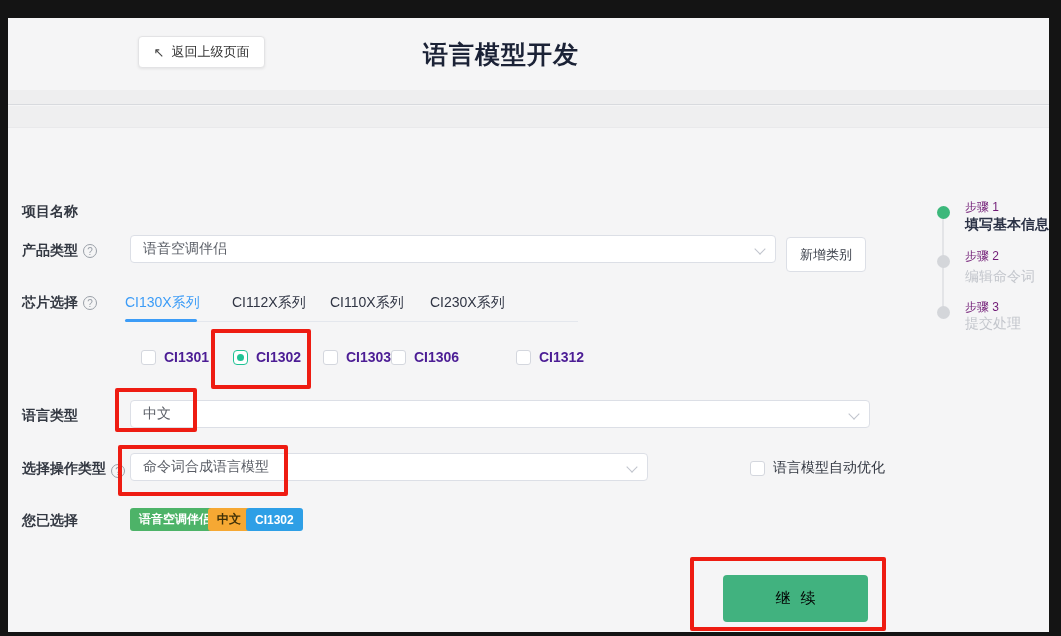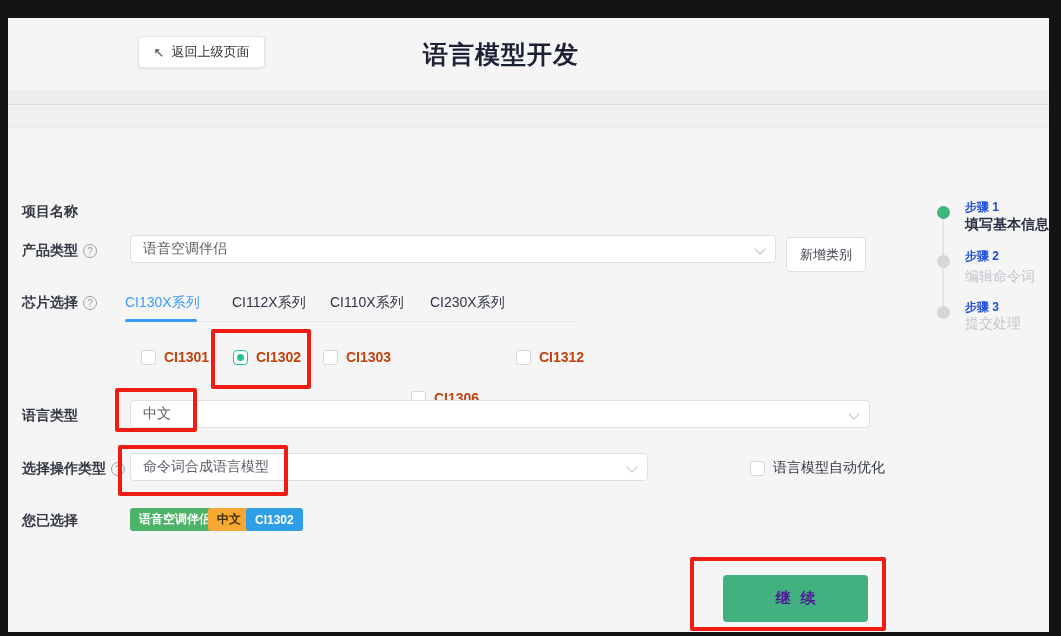--- a/index.html
+++ b/index.html
@@ -35,38 +35,38 @@
     display:flex; align-items:center; justify-content:center; cursor:pointer; }
   .tab { position:absolute; top:0; font-size:14px; cursor:pointer; color:#303544; white-space:nowrap; }
   .tab.active { color:#3c9cf7; }
   .tab-line-gray { position:absolute; left:117px; top:303px; width:453px; height:1px; background:#e4e7ed; }
   .tab-line-blue { position:absolute; left:117px; top:301px; width:72px; height:3px; background:#3c9cf7; border-radius:2px; }
 
   .chk-row-item { position:absolute; top:331px; display:flex; align-items:center; gap:8px; cursor:pointer; }
   .cbox { width:15px; height:15px; background:#fff; border:1px solid #d4d7de; border-radius:3px; position:relative; }
   .cbox.checked { border:1px solid #1fc295; border-radius:4px; }
   .cbox.checked .dot { position:absolute; left:3px; top:3px; width:7px; height:7px; background:#1fc295; border-radius:50%; }
-  .chk-label { font-size:14px; font-weight:bold; color:#c2410c; }
+  .chk-label { font-size:14px; font-weight:bold; color:#4c1d95; }
   .chk-label.dark { font-weight:normal; color:#333842; }
 
   .tag { position:absolute; top:490px; height:23px; border-radius:3px; padding:0 9px;
     font-size:12px; font-weight:bold; display:flex; align-items:center; }
   .tag.green  { background:#4db368; color:#fff; }
   .tag.orange { background:#f6a833; color:#403107; }
   .tag.blue   { background:#2e9fe6; color:#fff; }
 
   .continue-btn { position:absolute; left:715px; top:557px; width:145px; height:47px; background:#41b27f;
-    border:none; border-radius:4px; color:#4c1d95; font-size:15px; font-weight:bold; letter-spacing:10px;
+    border:none; border-radius:4px; color:#000000; font-size:15px; font-weight:normal; letter-spacing:10px;
     padding-left:10px; cursor:pointer; display:flex; align-items:center; justify-content:center; }
 
   
   .step-line { position:absolute; left:934px; top:194px; width:2px; height:100px; background:#e3e4e7; }
   .step-dot { position:absolute; left:929px; width:13px; height:13px; border-radius:50%; background:#d4d6da; }
   .step-dot.active { background:#3cb87b; }
-  .step-label { position:absolute; left:957px; font-size:12px; color:#1d4ed8;font-weight:bold; }
+  .step-label { position:absolute; left:957px; font-size:12px; color:#701a75; }
   .step-name  { position:absolute; left:957px; font-size:14px; color:#c3c6cc; }
   .step-name.active { color:#2b3246; font-weight:bold; }
 
   
   .annot { position:absolute; border:4px solid #ee1c12; border-radius:2px; pointer-events:none; }
 </style>
 </head>
 <body>
 
 <div class="frame">
@@ -114,38 +114,38 @@
     <div class="chk-row-item" style="left:225px;">
       <span class="cbox checked">
           <span class="dot"></span>
         </span>
       <span class="chk-label">CI1302</span>
     </div>
     <div class="chk-row-item" style="left:315px;">
       <span class="cbox"></span>
       <span class="chk-label">CI1303</span>
     </div>
-    <div class="chk-row-item" style="left:403px;margin-top:41px;">
+    <div class="chk-row-item" style="left:383px;">
       <span class="cbox"></span>
       <span class="chk-label">CI1306</span>
     </div>
     <div class="chk-row-item" style="left:493px;margin-left:15px;">
       <span class="cbox"></span>
       <span class="chk-label">CI1312</span>
     </div>
 
     <div class="flabel" style="left:14px; top:389px;">
       <span>语言类型</span>
     </div>
     <div class="tbox" style="left:122px; top:382px; width:740px;">
       <span>中文</span>
       <span class="chev"></span>
     </div>
 
-    <div class="flabel" style="left:14px; top:442px;">
+    <div class="flabel" style="left:14px; top:442px;align-items:flex-end;">
       <span>选择操作类型</span>
       <span class="qmark">?</span>
     </div>
     <div class="tbox" style="left:122px; top:435px; width:518px;">
       <span>命令词合成语言模型</span>
       <span class="chev"></span>
     </div>
     <div class="chk-row-item" style="left:742px; top:441px;">
       <span class="cbox"></span>
       <span class="chk-label dark">语言模型自动优化</span>

